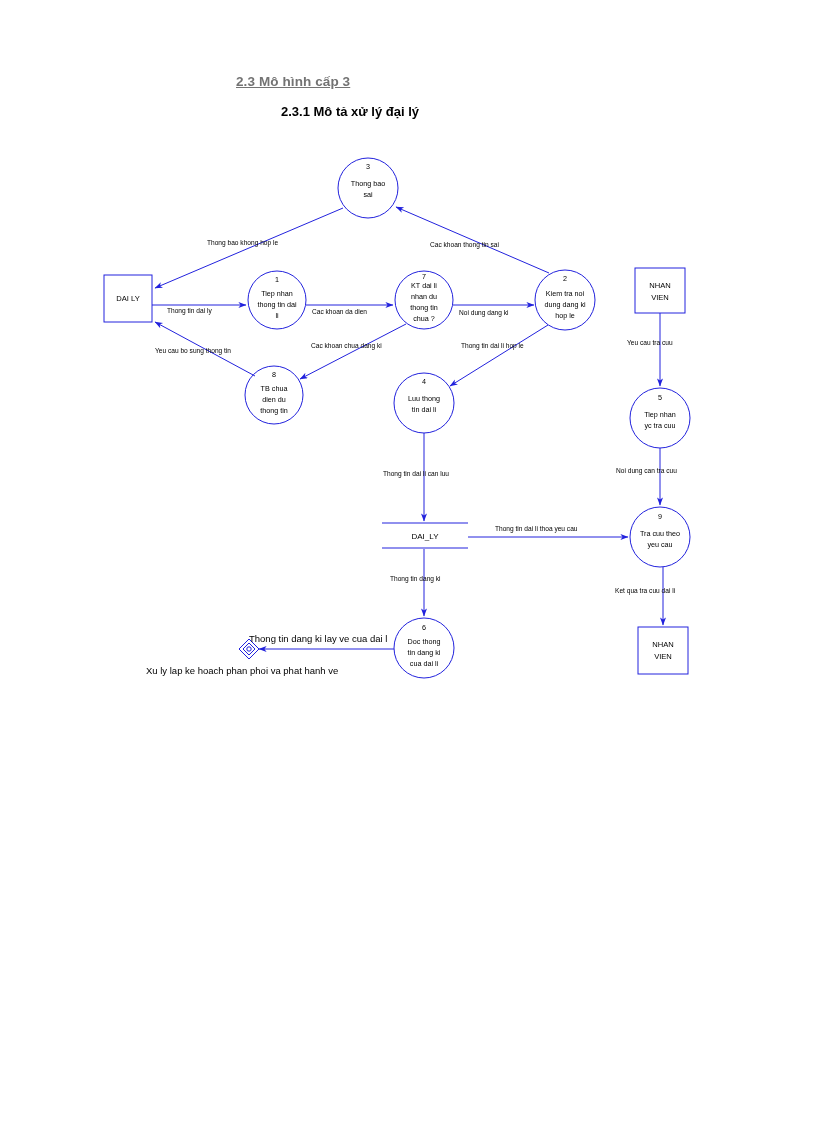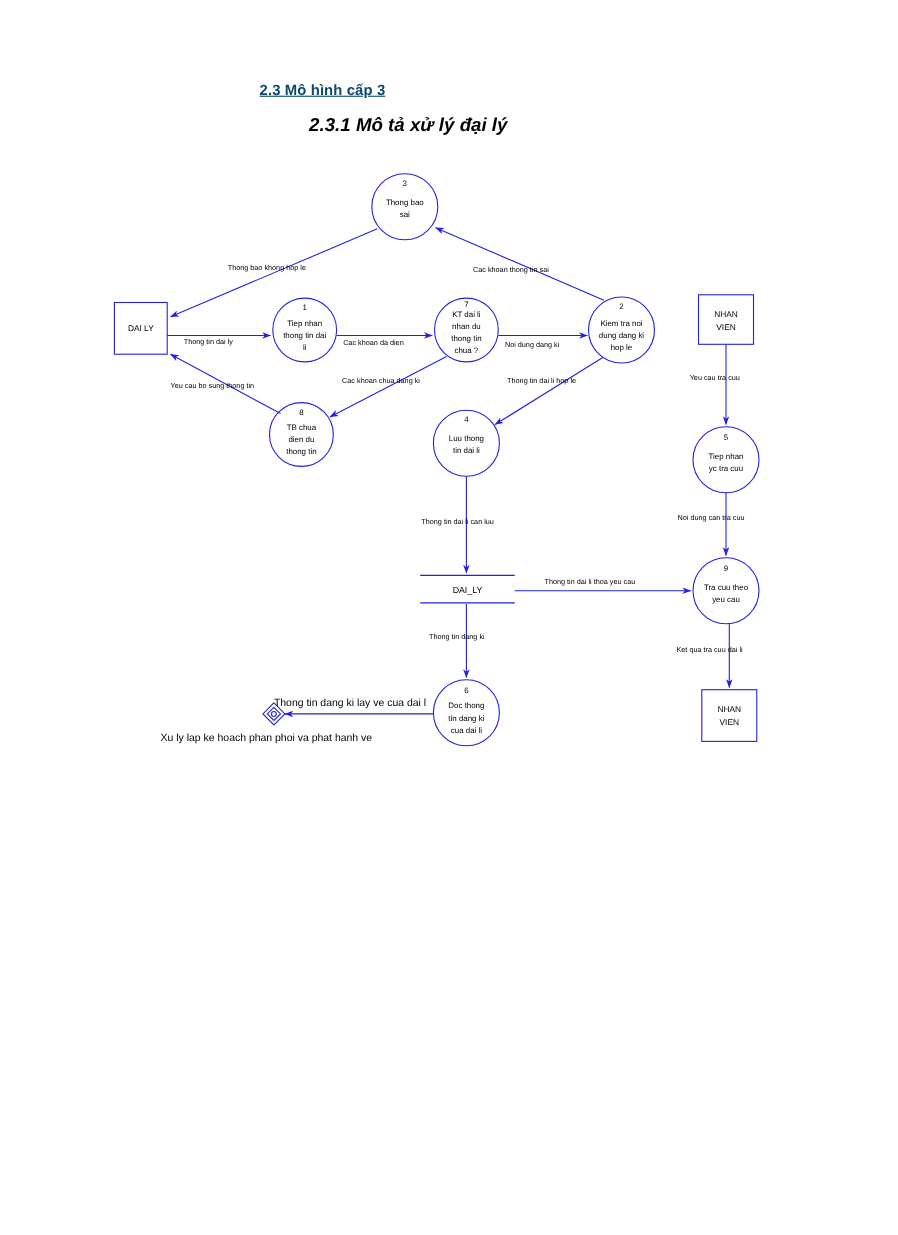--- a/index.html
+++ b/index.html
@@ -1,21 +1,21 @@
 <!DOCTYPE html>
 <html><head>
 <meta charset="utf-8">
 <style>
   html,body{margin:0;padding:0;background:#ffffff;}
   body{width:816px;height:1123px;font-family:"Liberation Sans",sans-serif;color:#000;}
   #page{position:relative;width:816px;height:1123px;overflow:hidden;background:#fff;}
   .heading1{position:absolute;left:236px;top:74px;font-size:13.5px;font-weight:bold;
-            text-decoration:underline;letter-spacing:.1px;color:#0c4a6e;white-space:nowrap;}
-  .heading2{position:absolute;left:281px;top:104px;font-size:17px;font-weight:bold;
-            font-style:italic;color:#000;white-space:nowrap;}
+            text-decoration:underline;letter-spacing:.1px;color:#737373;white-space:nowrap;}
+  .heading2{position:absolute;left:281px;top:104px;font-size:13px;font-weight:bold;
+            color:#000;white-space:nowrap;}
   svg#dfd{position:absolute;left:0;top:0;width:816px;height:1123px;}
   svg#dfd text{font-family:"Liberation Sans",sans-serif;fill:#000;}
   .nodetxt{font-size:7.2px;text-anchor:middle;}
   .numtxt{font-size:7.2px;text-anchor:middle;}
   .entitytxt{font-size:7.6px;text-anchor:middle;}
   .storetxt{font-size:8px;text-anchor:middle;}
   .flowtxt{font-size:6.6px;}
   .bigtxt{font-size:9.5px;}
   .shape{fill:none;stroke:#2222dd;stroke-width:1;}
   .flowline{stroke:#2222dd;stroke-width:1;fill:none;}

